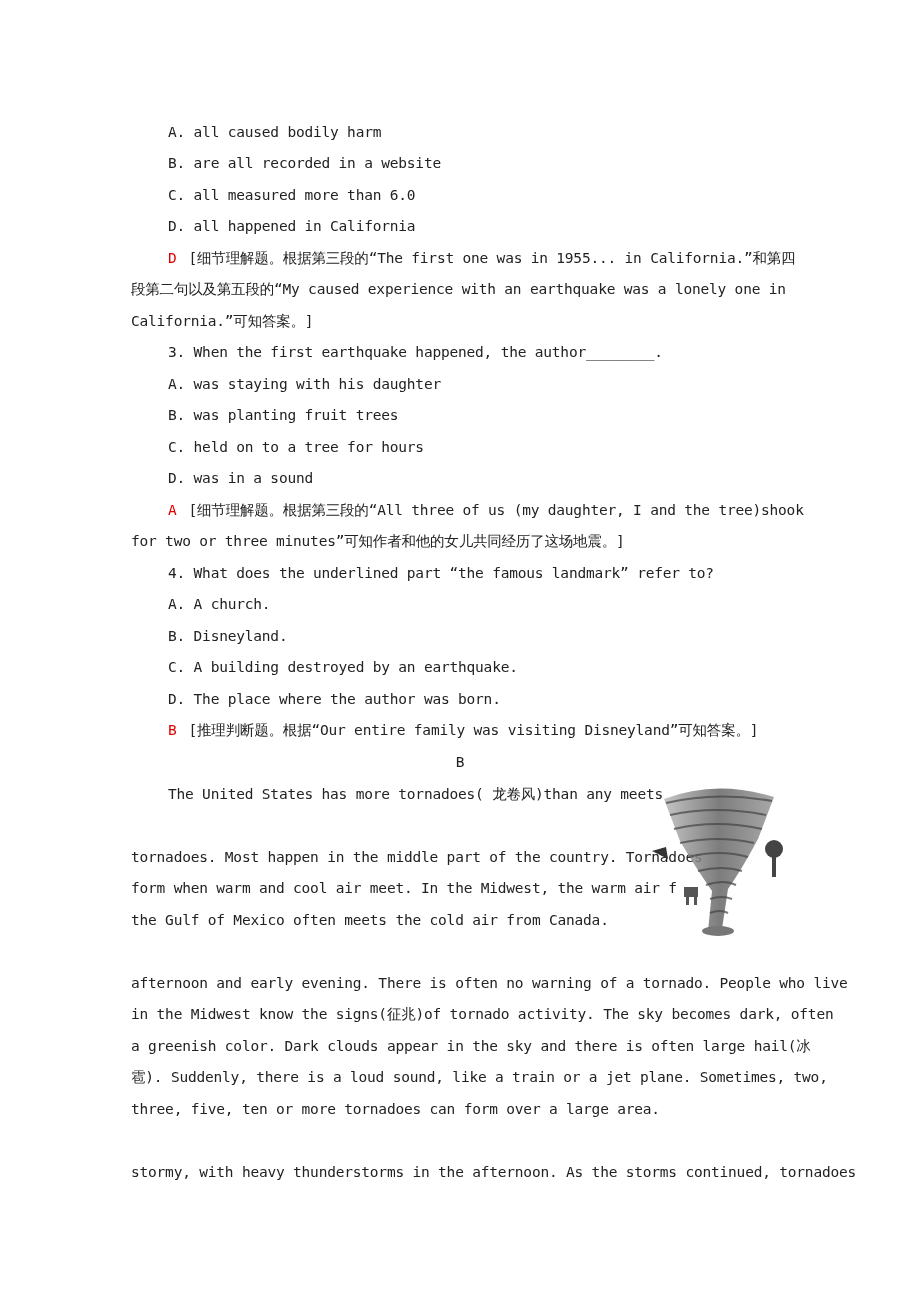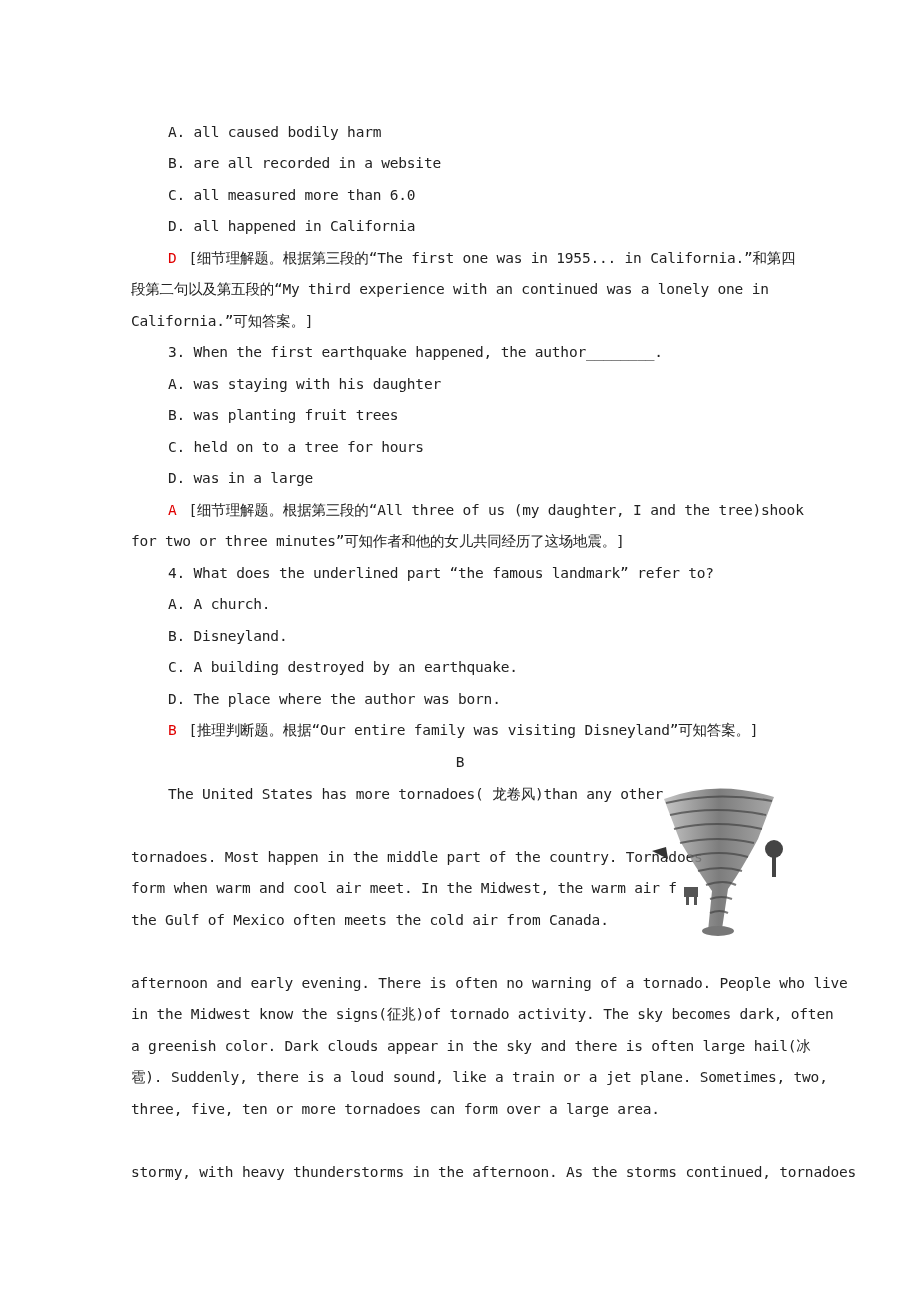--- a/index.html
+++ b/index.html
@@ -18,45 +18,45 @@
 
 <div class="page">
 
   <div class="line ind" style="top:113px">A. all caused bodily harm</div>
   <div class="line ind" style="top:144px">B. are all recorded in a website</div>
   <div class="line ind" style="top:176px">C. all measured more than 6.0</div>
   <div class="line ind" style="top:207px">D. all happened in California</div>
   <div class="line ind" style="top:239px">
     <span class="ans">D</span><span>[细节理解题。根据第三段的“The first one was in 1955... in California.”和第四</span>
   </div>
-  <div class="line full" style="top:270px">段第二句以及第五段的“My third experience with an continued was a lonely one in</div>
+  <div class="line full" style="top:270px">段第二句以及第五段的“My caused experience with an earthquake was a lonely one in</div>
   <div class="line full" style="top:302px">California.”可知答案。]</div>
 
   <div class="line ind" style="top:333px">3. When the first earthquake happened, the author________.</div>
   <div class="line ind" style="top:365px">A. was staying with his daughter</div>
   <div class="line ind" style="top:396px">B. was planting fruit trees</div>
   <div class="line ind" style="top:428px">C. held on to a tree for hours</div>
-  <div class="line ind" style="top:459px">D. was in a large</div>
+  <div class="line ind" style="top:459px">D. was in a sound</div>
   <div class="line full" style="top:522px">for two or three minutes”可知作者和他的女儿共同经历了这场地震。]</div>
   <div class="line ind" style="top:491px">
     <span class="ans">A</span><span>[细节理解题。根据第三段的“All three of us (my daughter, I and the tree)shook</span>
   </div>
 
   <div class="line ind" style="top:554px">4. What does the underlined part “the famous landmark” refer to?</div>
   <div class="line ind" style="top:585px">A. A church.</div>
   <div class="line ind" style="top:617px">B. Disneyland.</div>
   <div class="line ind" style="top:680px">D. The place where the author was born.</div>
   <div class="line ind" style="top:648px">C. A building destroyed by an earthquake.</div>
   <div class="line ind" style="top:711px">
     <span class="ans">B</span><span>[推理判断题。根据“Our entire family was visiting Disneyland”可知答案。]</span>
   </div>
 
   <div class="line center" style="top:743px">B</div>
 
-  <div class="line" style="left:168px; top:775px">The United States has more tornadoes( 龙卷风)than any other</div>
+  <div class="line" style="left:168px; top:775px">The United States has more tornadoes( 龙卷风)than any meets</div>
   <div class="line full" style="top:838px">tornadoes. Most happen in the middle part of the country. Tornadoes</div>
   <div class="line full" style="top:869px">form when warm and cool air meet. In the Midwest, the warm air f</div>
   <div class="line full" style="top:901px">the Gulf of Mexico often meets the cold air from Canada.</div>
 
   <div class="tornado">
     <svg width="144" height="158" viewBox="0 0 144 158">
       <defs>
         <linearGradient id="tg" x1="0" y1="0" x2="1" y2="0">
           <stop offset="0" stop-color="#bbb"></stop>
           <stop offset="0.5" stop-color="#666"></stop>

